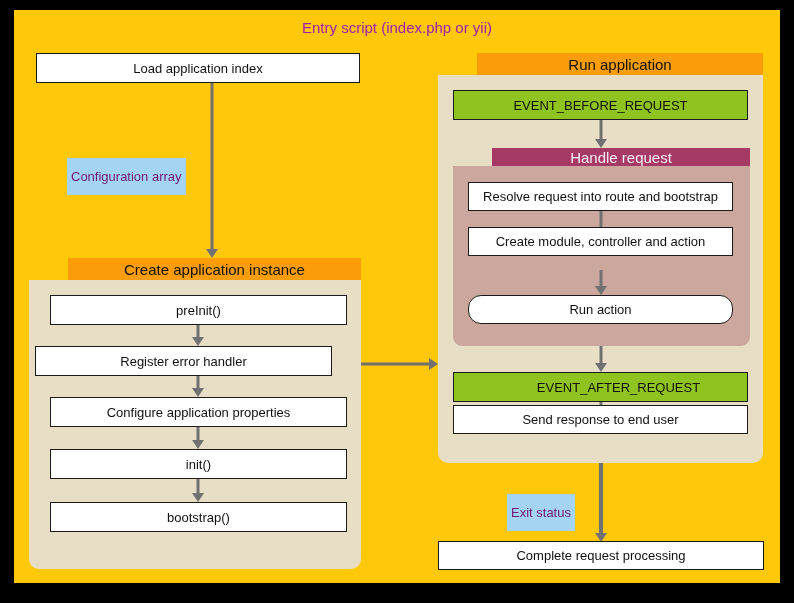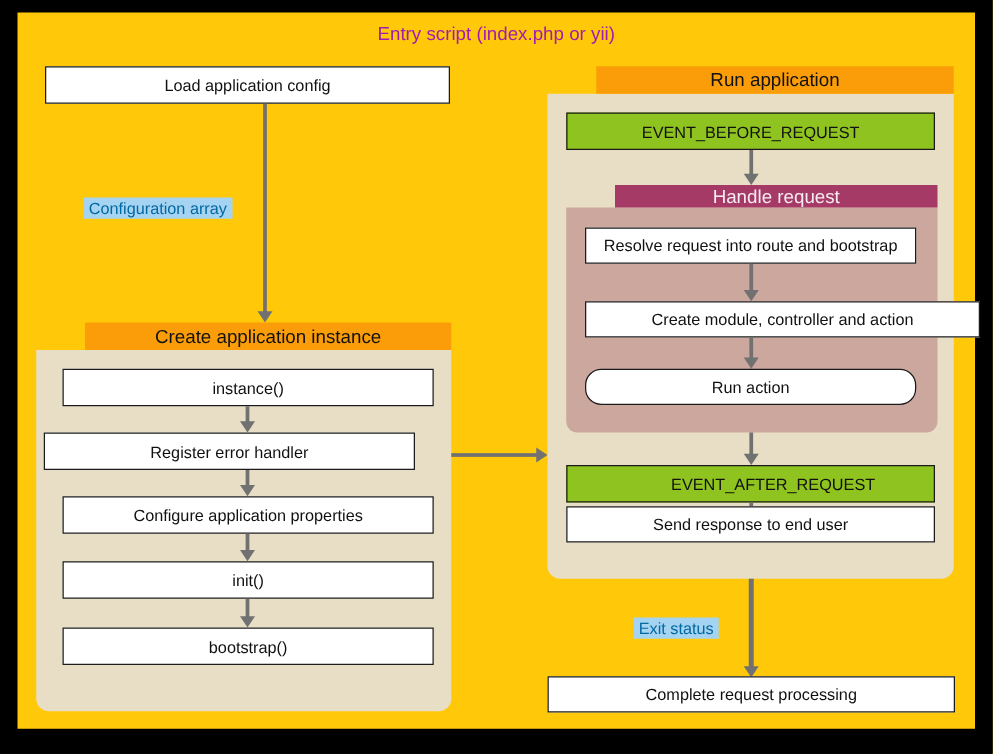--- a/index.html
+++ b/index.html
@@ -8,51 +8,51 @@
   #stage{position:relative;width:794px;height:603px;background:var(--background);overflow:hidden;}
   #canvas{position:absolute;left:14px;top:10px;width:766px;height:573px;background:var(--canvas-yellow);}
   .diagram-title{position:absolute;left:0;right:0;top:9px;text-align:center;font-size:15px;color:#a21caf;}
   .box{position:absolute;background:var(--box-white);border:1px solid #1b1b1b;display:flex;align-items:center;justify-content:center;font-size:13px;color:#111;text-align:center;}
   .event-box{background:var(--event-green);}
   .section{position:absolute;}
   .section-header{position:absolute;left:16px;right:0;top:0;display:flex;align-items:center;justify-content:center;font-size:15px;color:#111;background:var(--section-header-orange);margin-left:23px;}
   .section-body{position:absolute;left:0;right:0;bottom:0;background:var(--section-body-tan);border-radius:0 0 10px 10px;}
   .sub-header{background:var(--handle-header-maroon);color:#f6ecf1;}
   .sub-body{background:var(--handle-body-rose);border-radius:0 0 9px 9px;}
-  .note-label{position:absolute;background:var(--label-blue);color:#0369a1;font-size:13px;padding:1px 4px;white-space:nowrap;}
+  .note-label{position:absolute;background:var(--label-blue);color:#701a75;font-size:13px;padding:11px 4px;white-space:nowrap;}
   .arrow-down{position:absolute;width:12px;}
   .arrow-down .shaft{position:absolute;left:50%;transform:translateX(-50%);top:0;bottom:6px;width:3px;background:var(--arrow-gray);}
   .arrow-down.thick .shaft{width:4px;}
   .arrow-down .head{position:absolute;bottom:0;left:50%;transform:translateX(-50%);width:0;height:0;border-left:6px solid transparent;border-right:6px solid transparent;border-top:9px solid var(--arrow-gray);}
   .arrow-right{position:absolute;height:12px;}
   .arrow-right .shaft{position:absolute;top:50%;transform:translateY(-50%);left:0;right:6px;height:3px;background:var(--arrow-gray);}
   .arrow-right .head{position:absolute;right:0;top:50%;transform:translateY(-50%);width:0;height:0;border-top:6px solid transparent;border-bottom:6px solid transparent;border-left:9px solid var(--arrow-gray);}
 </style>
 </head>
 <body>
 
 <div id="stage">
   <div id="canvas">
 
     <div class="diagram-title">Entry script (index.php or yii)</div>
 
-    <div class="box" style="left:22px;top:43px;width:324px;height:30px;">Load application config</div>
+    <div class="box" style="left:22px;top:43px;width:324px;height:30px;">Load application index</div>
 
     <div class="arrow-down" style="left:192px;top:73px;height:175px;">
       <div class="shaft"></div>
       <div class="head"></div>
     </div>
 
     <div class="note-label" style="left:53px;top:148px;">Configuration array</div>
 
     <div class="section" style="left:15px;top:248px;width:332px;height:311px;">
       <div class="section-body" style="top:22px;"></div>
       <div class="section-header" style="height:22px;">Create application instance</div>
 
-      <div class="box" style="left:21px;top:37px;width:297px;height:30px;">instance()</div>
+      <div class="box" style="left:21px;top:37px;width:297px;height:30px;">preInit()</div>
       <div class="arrow-down" style="left:163px;top:67px;height:21px;">
           <div class="shaft"></div>
           <div class="head"></div>
         </div>
 
       <div class="box" style="left:6px;top:88px;width:297px;height:30px;">Register error handler</div>
       <div class="arrow-down" style="left:163px;top:118px;height:21px;">
           <div class="shaft"></div>
           <div class="head"></div>
         </div>
@@ -90,21 +90,21 @@
       <div class="section" style="left:15px;top:95px;width:297px;height:198px;">
         <div class="section-body sub-body" style="top:18px;"></div>
         <div class="section-header sub-header" style="height:18px;">Handle request</div>
 
         <div class="box" style="left:15px;top:34px;width:265px;height:29px;">Resolve request into route and bootstrap</div>
         <div class="arrow-down" style="left:142px;top:63px;height:30px;">
             <div class="shaft"></div>
             <div class="head"></div>
           </div>
 
-        <div class="box" style="left:15px;top:93px;width:316px;height:29px;">Create module, controller and action</div>
+        <div class="box" style="left:15px;top:79px;width:265px;height:29px;">Create module, controller and action</div>
         <div class="arrow-down" style="left:142px;top:122px;height:25px;">
             <div class="shaft"></div>
             <div class="head"></div>
           </div>
 
         <div class="box" style="left:15px;top:147px;width:265px;height:29px;border-radius:13px;">Run action</div>
       </div>
 
       <div class="arrow-down" style="left:157px;top:293px;height:26px;">
           <div class="shaft"></div>

